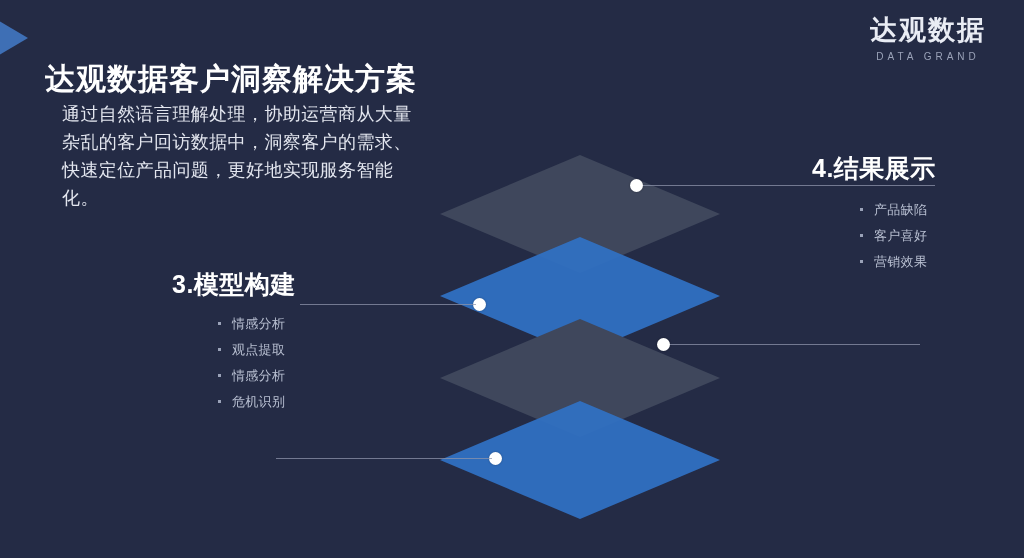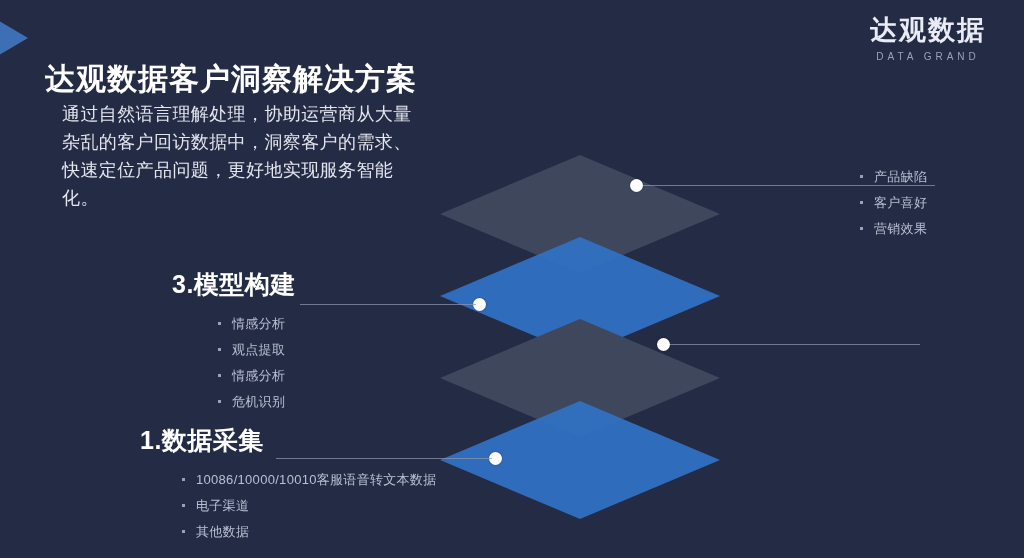--- a/index.html
+++ b/index.html
@@ -118,40 +118,33 @@
   <div class="dot" style="left:657px;top:338px;"></div>
   <div class="line" style="left:670px;top:344px;width:250px;"></div>
 
   <div class="dot" style="left:473px;top:298px;"></div>
   <div class="line" style="left:300px;top:304px;width:176px;"></div>
 
   <div class="dot" style="left:489px;top:452px;"></div>
   <div class="line" style="left:276px;top:458px;width:216px;"></div>
 
   <div class="step s4">
+    <div class="step-title">4.结果展示</div>
     <ul class="bullets">
       <li>产品缺陷</li>
       <li>客户喜好</li>
       <li>营销效果</li>
     </ul>
   </div>
 
 
   <div class="step s3">
     <div class="step-title">3.模型构建</div>
     <ul class="bullets">
       <li>情感分析</li>
       <li>观点提取</li>
       <li>情感分析</li>
       <li>危机识别</li>
     </ul>
   </div>
 
-  <div class="step s1">
-    <div class="step-title">1.数据采集</div>
-    <ul class="bullets">
-      <li>10086/10000/10010客服语音转文本数据</li>
-      <li>电子渠道</li>
-      <li>其他数据</li>
-    </ul>
-  </div>
 
 </div>
 
 </body></html>

